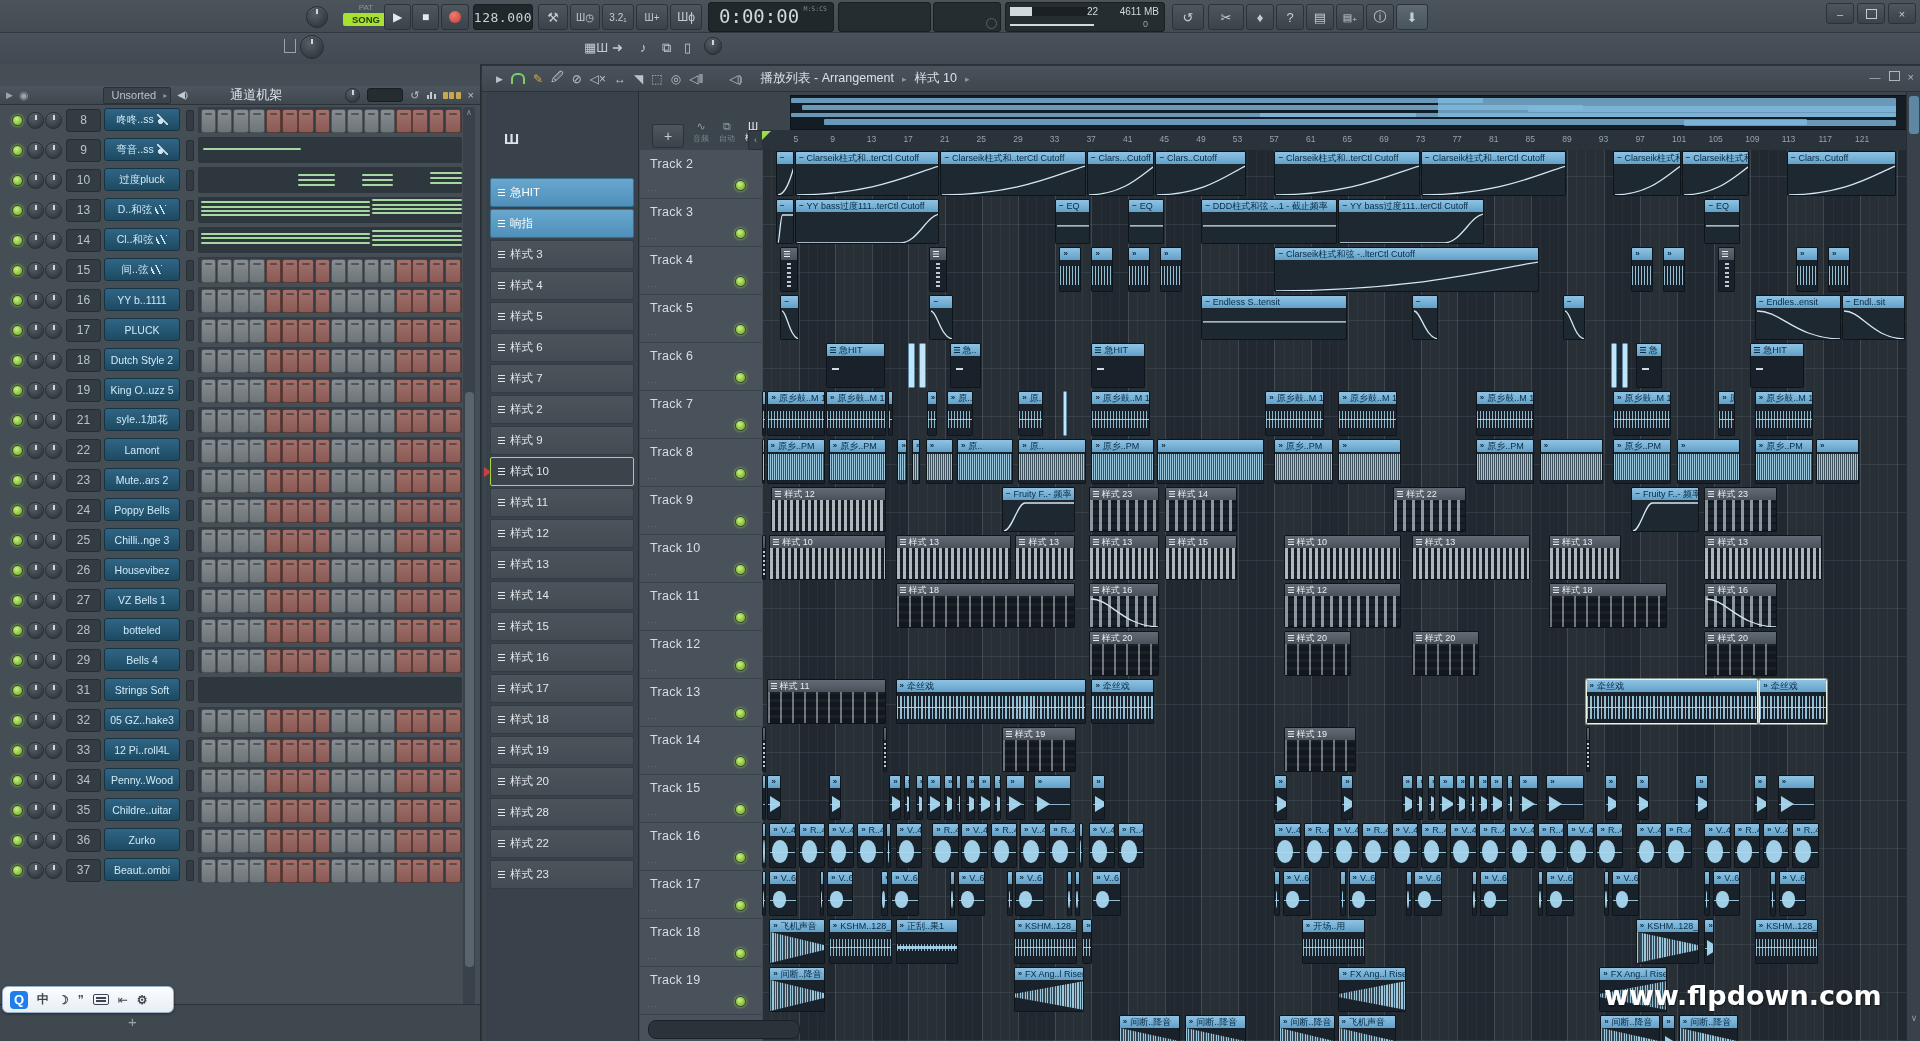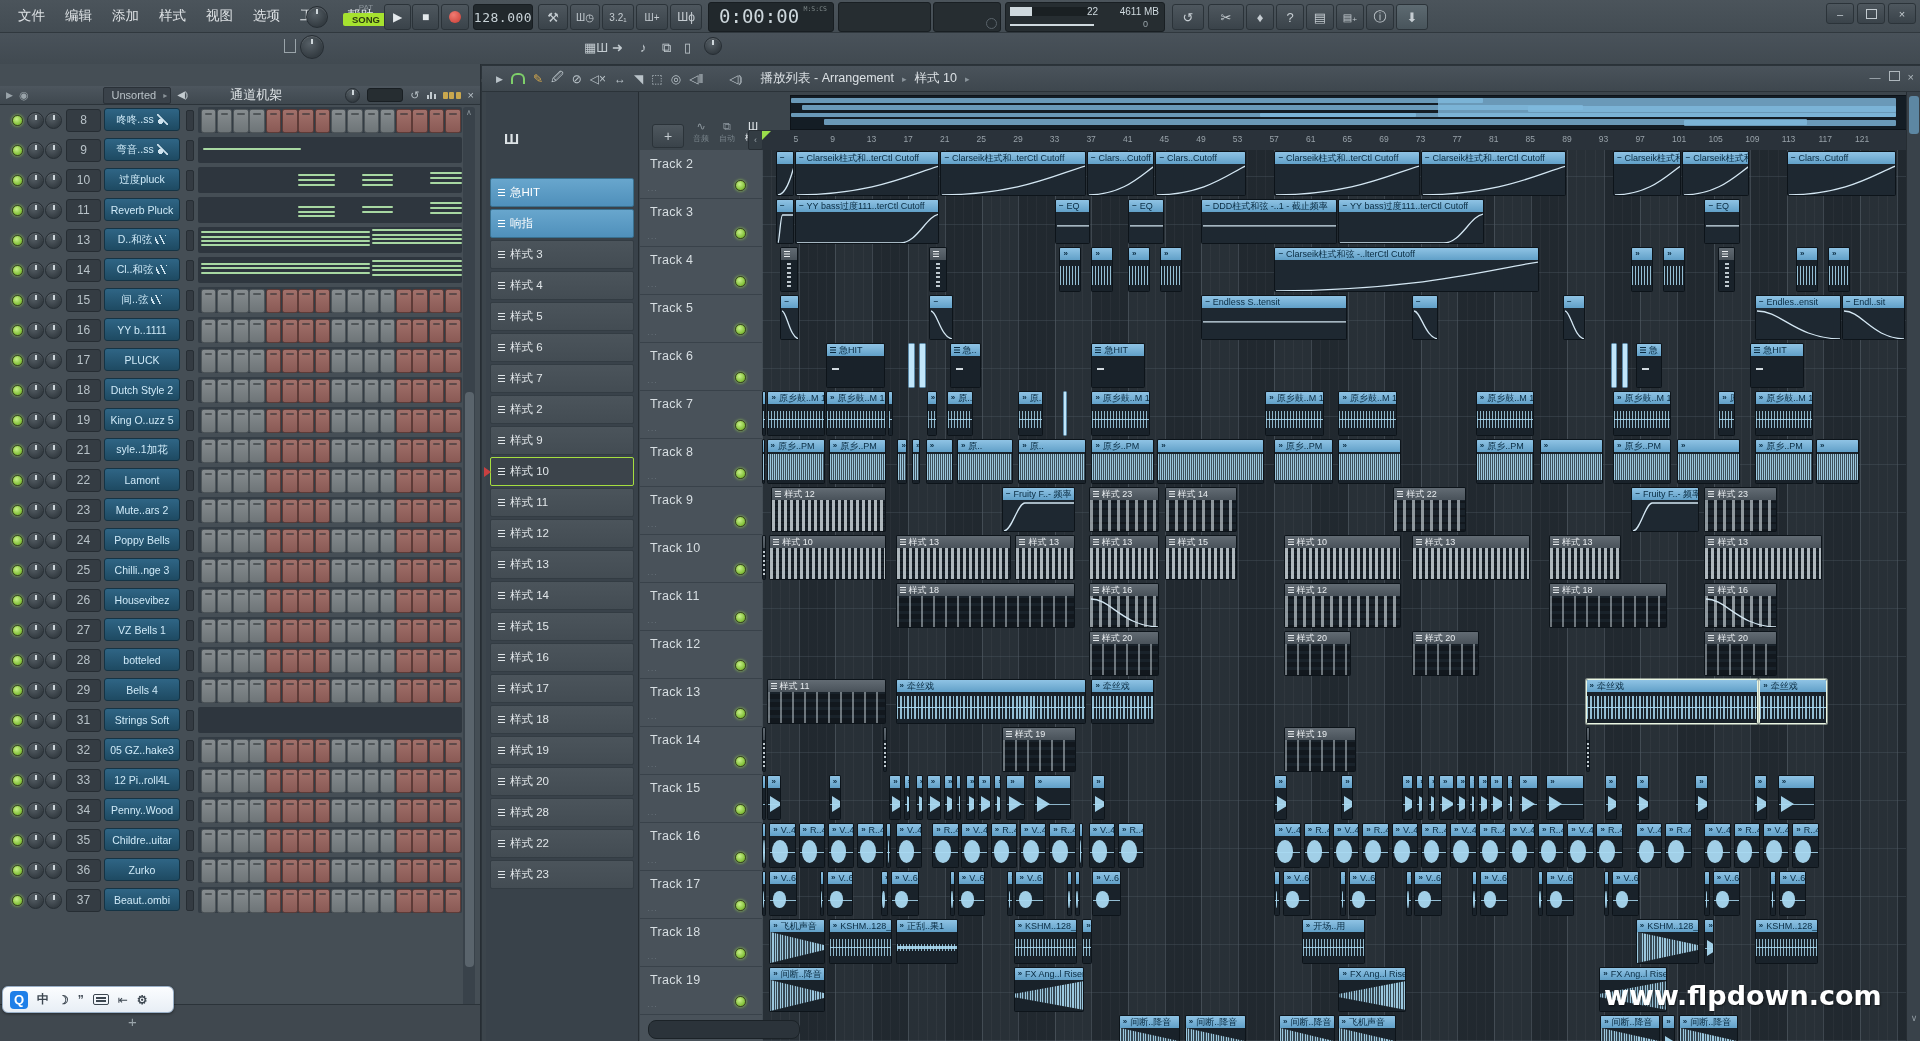--- a/index.html
+++ b/index.html
@@ -191,30 +191,20 @@
   #ime-bar{left:2px;top:986px;width:172px;height:27px;background:linear-gradient(#fbfdff,#e8eef5);border:1px solid #9ab0c8;border-radius:6px;box-shadow:0 1px 3px rgba(0,0,0,.4);display:flex;align-items:center;gap:9px;padding:0 7px;box-sizing:border-box;}
   #ime-q{width:18px;height:18px;background:#1f7fe8;border-radius:4px;color:#fff;font-weight:bold;font-size:13px;text-align:center;line-height:18px;}
   .ime-ic{color:#3c4650;font-size:12px;font-weight:bold;}
   .kbd-ic{width:14px;height:9px;border:1.5px solid #3c4650;border-radius:2px;position:relative;}
   .kbd-ic:after{content:"";position:absolute;left:2px;top:2px;right:2px;height:1.5px;background:#3c4650;box-shadow:0 3px 0 #3c4650;}
 </style>
 </head>
 <body>
 
 <div class="abs" id="bar1">
-  <div class="abs" id="menu-bar">
-      <div class="menu-item">文件</div>
-      <div class="menu-item">编辑</div>
-      <div class="menu-item">添加</div>
-      <div class="menu-item">样式</div>
-      <div class="menu-item">视图</div>
-      <div class="menu-item">选项</div>
-      <div class="menu-item">工具</div>
-      <div class="menu-item">帮助</div>
-    </div>
   <div class="abs knob" style="left:306px;top:6px;width:20px;height:20px;"></div>
   <div class="abs" id="pat-song" style="left:343px;">
     <div id="pat-lbl">PAT</div>
     <div id="song-btn">SONG</div>
   </div>
   <div class="abs tbtn" style="left:384px;top:4px;width:25px;height:24px;">
       <span class="transport-glyph">▶</span>
     </div>
   <div class="abs tbtn" style="left:412px;top:4px;width:25px;height:24px;">
       <span class="transport-glyph">■</span>
@@ -388,40 +378,20 @@
           <span class="noteseg" style="left: 62%; width: 12%; top: 64%;"></span>
           <span class="noteseg" style="left: 88%; width: 12%; top: 20%;"></span>
           <span class="noteseg" style="left: 88%; width: 12%; top: 38%;"></span>
           <span class="noteseg" style="left: 88%; width: 12%; top: 56%;"></span>
         </div>
       </div>
       <div class="chrow">
         <span class="led"></span>
         <span class="chknob knob" style="left: 27px;"></span>
         <span class="chknob knob" style="left: 45px;"></span>
-        <span class="chnum">11</span>
-        <span class="chname">
-          <span>Reverb Pluck</span>
-        </span>
-        <span class="chmeter"></span>
-        <div class="steparea" style="background: rgb(46, 54, 62);">
-          <span class="noteseg" style="left: 38%; width: 14%; top: 34%;"></span>
-          <span class="noteseg" style="left: 38%; width: 14%; top: 52%;"></span>
-          <span class="noteseg" style="left: 38%; width: 14%; top: 70%;"></span>
-          <span class="noteseg" style="left: 62%; width: 12%; top: 34%;"></span>
-          <span class="noteseg" style="left: 62%; width: 12%; top: 52%;"></span>
-          <span class="noteseg" style="left: 88%; width: 12%; top: 20%;"></span>
-          <span class="noteseg" style="left: 88%; width: 12%; top: 38%;"></span>
-          <span class="noteseg" style="left: 88%; width: 12%; top: 56%;"></span>
-        </div>
-      </div>
-      <div class="chrow">
-        <span class="led"></span>
-        <span class="chknob knob" style="left: 27px;"></span>
-        <span class="chknob knob" style="left: 45px;"></span>
         <span class="chnum">13</span>
         <span class="chname">
           <span>D..和弦</span>
           <span class="icon-saw"></span>
         </span>
         <span class="chmeter"></span>
         <div class="steparea" style="background: rgb(46, 54, 62);">
           <span class="noteseg" style="left: 1%; width: 64%; top: 16%;"></span>
           <span class="noteseg" style="left: 1%; width: 64%; top: 33%;"></span>
           <span class="noteseg" style="left: 1%; width: 64%; top: 50%;"></span>

